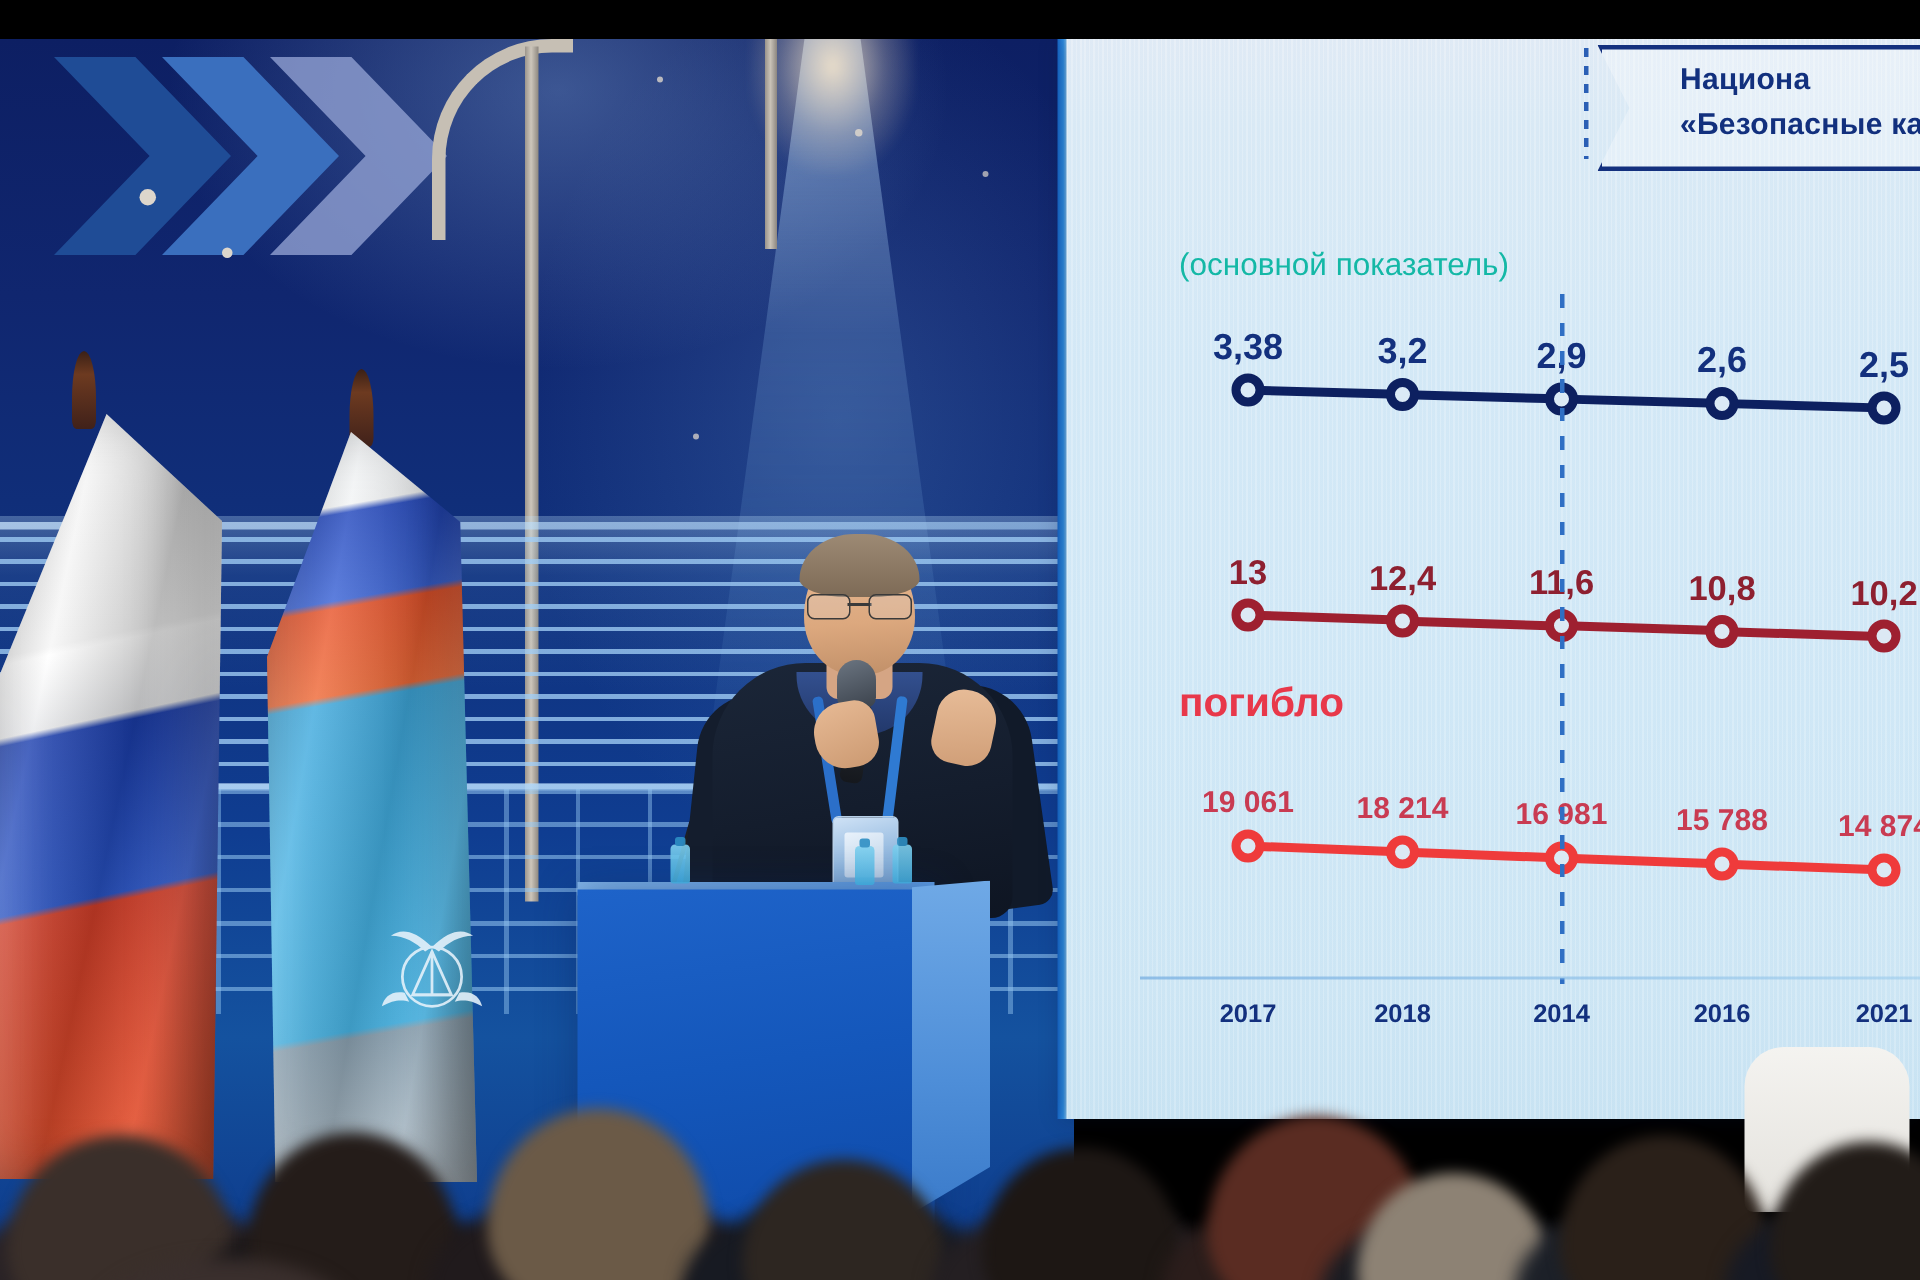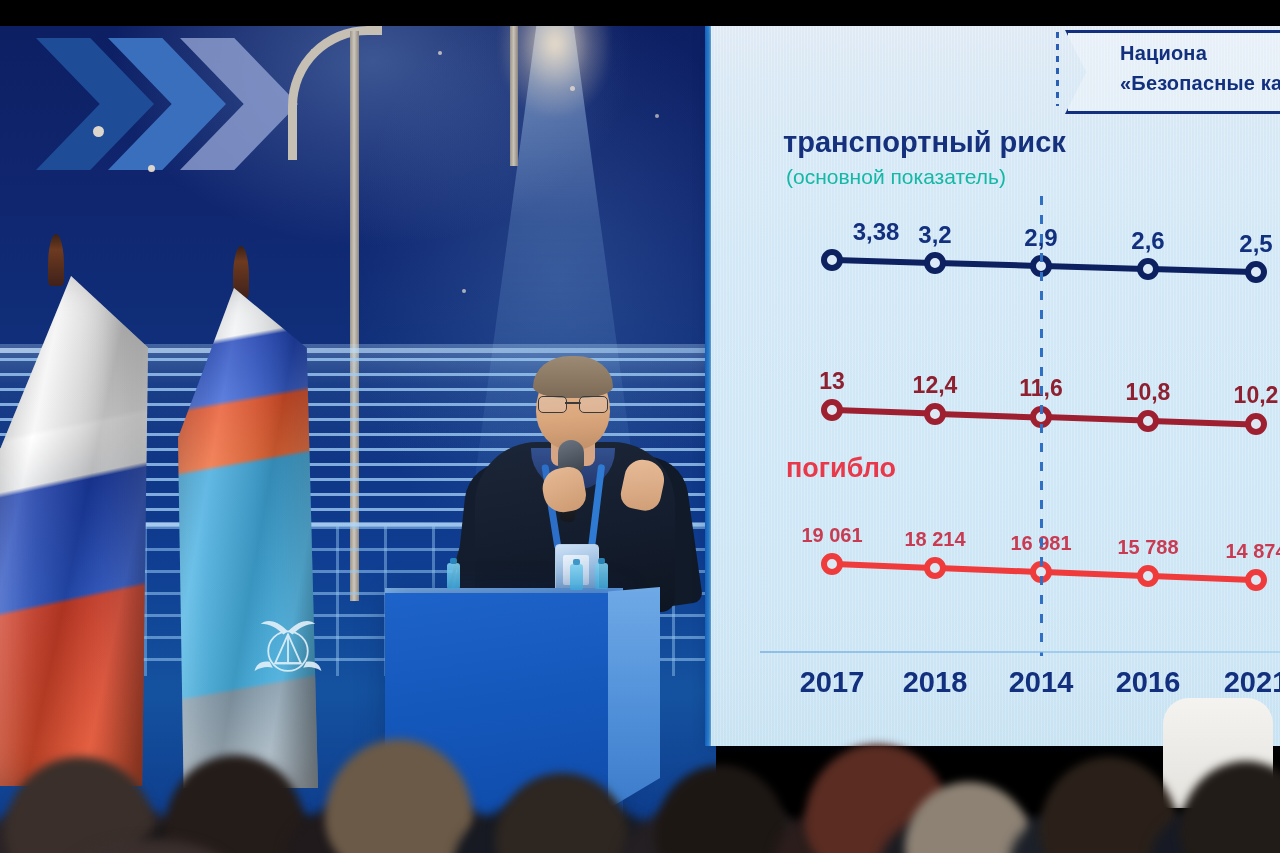--- a/index.html
+++ b/index.html
@@ -296,21 +296,21 @@
   .vlab{
     position:absolute;transform:translateX(-50%);
     font-weight:bold;white-space:nowrap;
   }
   .vlab.nav{color:#13307e;font-size:24px;}
   .vlab.dkred{color:#8e2030;font-size:23px;}
   .vlab.red{color:#c93b52;font-size:20px;}
 
   .year{
     position:absolute;top:640px;transform:translateX(-50%);
-    color:#13307e;font-size:29px;font-weight:bold;
+    color:#13307e;font-size:17px;font-weight:bold;
   }
 
   
   .chair{
     position:absolute;left:1163px;top:672px;width:110px;height:110px;
     background:linear-gradient(180deg,#f4f3f0,#e4e2dd);
     border-radius:26px 26px 6px 6px;
   }
 
   
@@ -419,31 +419,30 @@
   <div class="screen-edge"></div>
   <div class="screen"></div>
 
   <div class="ribbon-dash"></div>
   <div class="ribbon"></div>
   <div class="ribbon-txt">
     <div>Национа</div>
     <div>«Безопасные ка</div>
   </div>
 
-  <div class="h-transport">транспортный риск</div>
   <div class="h-transport-sub">(основной показатель)</div>
   <div class="h-died">погибло</div>
 
   <div id="plot">
       <div class="seg nav" style="left: 832px; top: 231px; width: 103.044px; transform: rotate(1.66834deg);"></div>
       <div class="seg nav" style="left: 935px; top: 234px; width: 106.042px; transform: rotate(1.62115deg);"></div>
       <div class="seg nav" style="left: 1041px; top: 237px; width: 107.042px; transform: rotate(1.606deg);"></div>
       <div class="seg nav" style="left: 1148px; top: 240px; width: 108.042px; transform: rotate(1.59114deg);"></div>
       <div class="pt nav" style="left: 832px; top: 234px;"></div>
-      <div class="vlab nav" style="left: 876px; top: 192px;">3,38</div>
+      <div class="vlab nav" style="left: 832px; top: 192px;">3,38</div>
       <div class="pt nav" style="left: 935px; top: 237px;"></div>
       <div class="vlab nav" style="left: 935px; top: 195px;">3,2</div>
       <div class="pt nav" style="left: 1041px; top: 240px;"></div>
       <div class="vlab nav" style="left: 1041px; top: 198px;">2,9</div>
       <div class="pt nav" style="left: 1148px; top: 243px;"></div>
       <div class="vlab nav" style="left: 1148px; top: 201px;">2,6</div>
       <div class="pt nav" style="left: 1256px; top: 246px;"></div>
       <div class="vlab nav" style="left: 1256px; top: 204px;">2,5</div>
       <div class="seg dkred" style="left: 832px; top: 381px; width: 103.059px; transform: rotate(1.9462deg);"></div>
       <div class="seg dkred" style="left: 935px; top: 384.5px; width: 106.058px; transform: rotate(1.89115deg);"></div>

